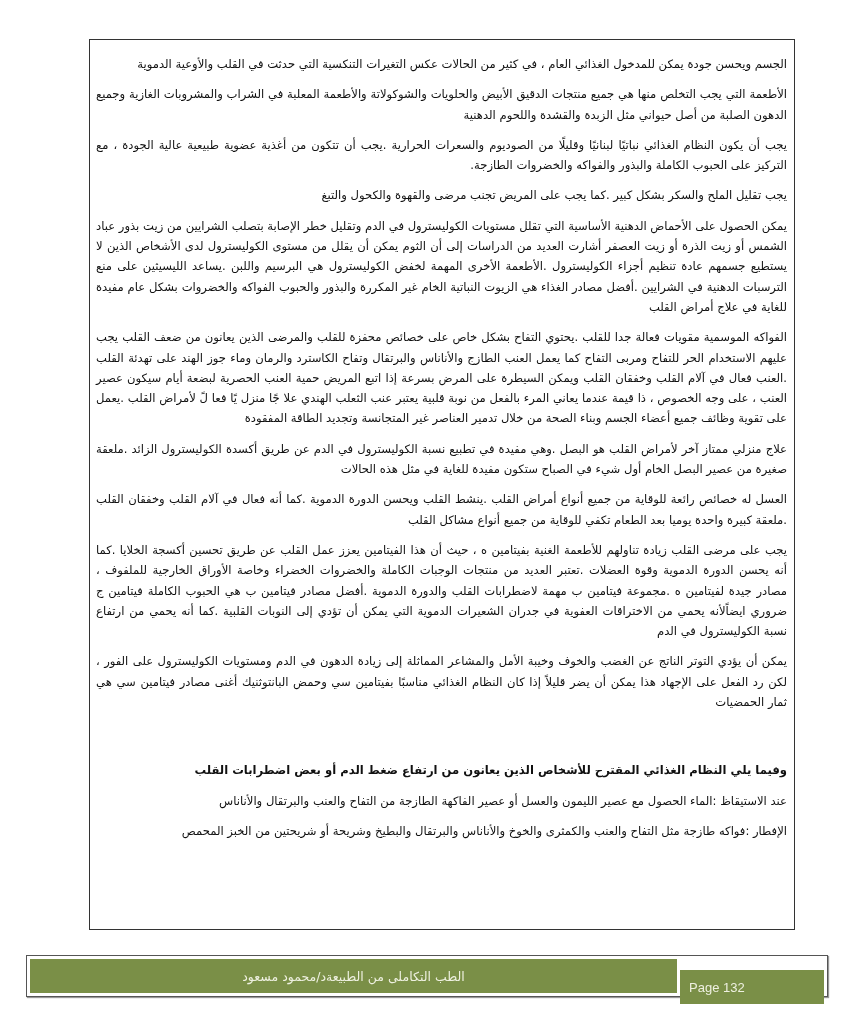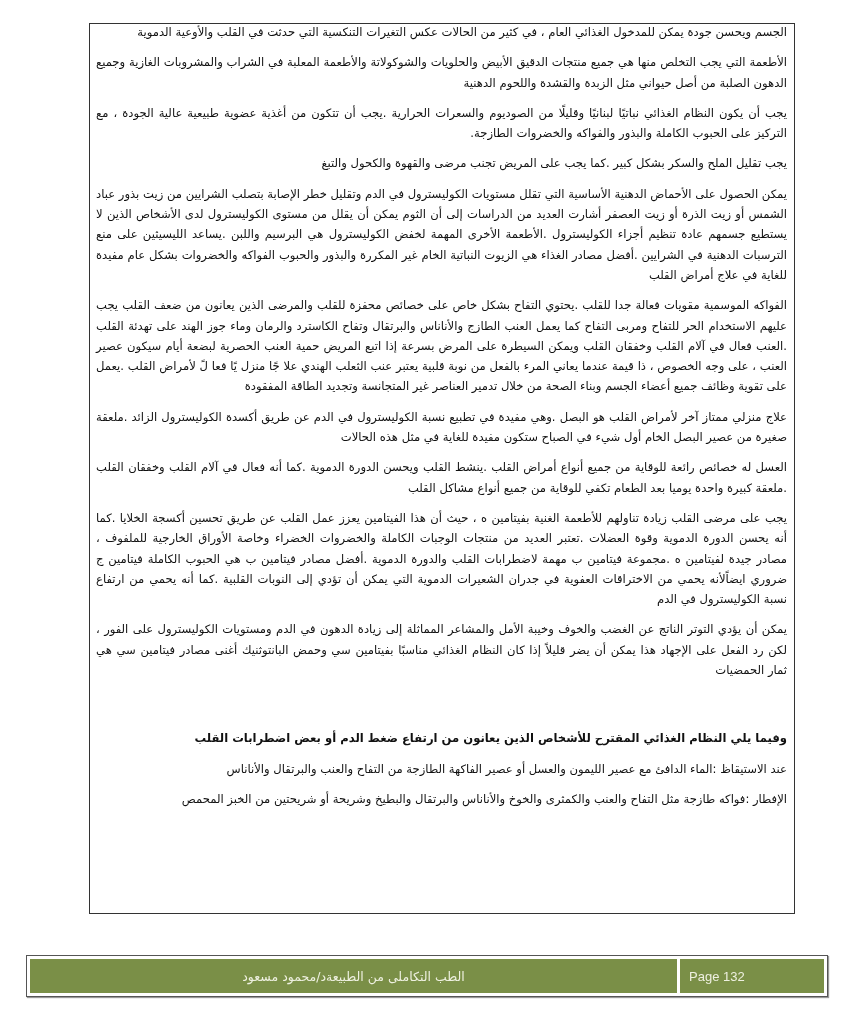--- a/index.html
+++ b/index.html
@@ -1,60 +1,60 @@
 <!DOCTYPE html>
 <html><head>
 <meta charset="utf-8">
 <style>
   html, body { margin:0; padding:0; background:#ffffff; }
   body { width:854px; height:1024px; position:relative; overflow:hidden;
          font-family:"DejaVu Sans","Liberation Sans",sans-serif; color:#111; }
   .content-box {
-    position:absolute; left:89px; top:23px; width:706px; height:891px;
-    border:1px solid #333; box-sizing:border-box; padding:0 7px 0 6px;
+    position:absolute; left:89px; top:39px; width:706px; height:891px;
+    border:1px solid #333; box-sizing:border-box; padding:16px 7px 0 6px;
     direction:rtl; text-align:justify; font-size:11.6px; line-height:20.3px;
   }
   .content-box p { margin:0 0 10px 0; }
   .content-box p.first { margin-top:-2px; }
   .content-box p.bold { font-weight:bold;margin-top:48px; }
   .footer-outer {
     position:absolute; left:26px; top:955px; width:802px; height:42px;
     border:1px solid #555; box-sizing:border-box; background:#fff;
     box-shadow:1px 1px 1px #999;
   }
   .footer-title {
     position:absolute; left:3px; top:3px; width:647px; height:34px;
     background:#7a8f47; color:#eef0e0; direction:rtl;
     display:flex; align-items:center; justify-content:center;
     font-size:12.5px; letter-spacing:4px;
   }
   .footer-title .t1 { }
   .footer-page {
-    position:absolute; left:653px; top:3px; width:144px; height:34px;
+    position:absolute; left:653px; top:14px; width:144px; height:34px;
     background:#7a8f47; color:#eef0e0;
     display:flex; align-items:center; padding-left:9px; box-sizing:border-box;
     font-family:"Liberation Sans","DejaVu Sans",sans-serif; font-size:13px;
   }
 </style>
 </head>
 <body>
 
 <div class="content-box">
   <p class="first">الجسم ويحسن جودة يمكن للمدخول الغذائي العام ، في كثير من الحالات عكس التغيرات التنكسية التي حدثت في القلب والأوعية الدموية</p>
   <p>الأطعمة التي يجب التخلص منها هي جميع منتجات الدقيق الأبيض والحلويات والشوكولاتة والأطعمة المعلبة في الشراب والمشروبات الغازية وجميع الدهون الصلبة من أصل حيواني مثل الزبدة والقشدة واللحوم الدهنية</p>
   <p>يجب أن يكون النظام الغذائي نباتيًا لبنانيًا وقليلًا من الصوديوم والسعرات الحرارية .يجب أن تتكون من أغذية عضوية طبيعية عالية الجودة ، مع التركيز على الحبوب الكاملة والبذور والفواكه والخضروات الطازجة.</p>
   <p>يجب تقليل الملح والسكر بشكل كبير .كما يجب على المريض تجنب مرضى والقهوة والكحول والتبغ</p>
   <p>يمكن الحصول على الأحماض الدهنية الأساسية التي تقلل مستويات الكوليسترول في الدم وتقليل خطر الإصابة بتصلب الشرايين من زيت بذور عباد الشمس أو زيت الذرة أو زيت العصفر أشارت العديد من الدراسات إلى أن الثوم يمكن أن يقلل من مستوى الكوليسترول لدى الأشخاص الذين لا يستطيع جسمهم عادة تنظيم أجزاء الكوليسترول .الأطعمة الأخرى المهمة لخفض الكوليسترول هي البرسيم واللبن .يساعد الليسيثين على منع الترسبات الدهنية في الشرايين .أفضل مصادر الغذاء هي الزيوت النباتية الخام غير المكررة والبذور والحبوب الفواكه والخضروات بشكل عام مفيدة للغاية في علاج أمراض القلب</p>
   <p>الفواكه الموسمية مقويات فعالة جدا للقلب .يحتوي التفاح بشكل خاص على خصائص محفزة للقلب والمرضى الذين يعانون من ضعف القلب يجب عليهم الاستخدام الحر للتفاح ومربى التفاح كما يعمل العنب الطازج والأناناس والبرتقال وتفاح الكاسترد والرمان وماء جوز الهند على تهدئة القلب .العنب فعال في آلام القلب وخفقان القلب ويمكن السيطرة على المرض بسرعة إذا اتبع المريض حمية العنب الحصرية لبضعة أيام سيكون عصير العنب ، على وجه الخصوص ، ذا قيمة عندما يعاني المرء بالفعل من نوبة قلبية يعتبر عنب الثعلب الهندي علا جًا منزل يًا فعا لً لأمراض القلب .يعمل على تقوية وظائف جميع أعضاء الجسم وبناء الصحة من خلال تدمير العناصر غير المتجانسة وتجديد الطاقة المفقودة</p>
   <p>علاج منزلي ممتاز آخر لأمراض القلب هو البصل .وهي مفيدة في تطبيع نسبة الكوليسترول في الدم عن طريق أكسدة الكوليسترول الزائد .ملعقة صغيرة من عصير البصل الخام أول شيء في الصباح ستكون مفيدة للغاية في مثل هذه الحالات</p>
   <p>العسل له خصائص رائعة للوقاية من جميع أنواع أمراض القلب .ينشط القلب ويحسن الدورة الدموية .كما أنه فعال في آلام القلب وخفقان القلب .ملعقة كبيرة واحدة يوميا بعد الطعام تكفي للوقاية من جميع أنواع مشاكل القلب</p>
   <p>يجب على مرضى القلب زيادة تناولهم للأطعمة الغنية بفيتامين ه ، حيث أن هذا الفيتامين يعزز عمل القلب عن طريق تحسين أكسجة الخلايا .كما أنه يحسن الدورة الدموية وقوة العضلات .تعتبر العديد من منتجات الوجبات الكاملة والخضروات الخضراء وخاصة الأوراق الخارجية للملفوف ، مصادر جيدة لفيتامين ه .مجموعة فيتامين ب مهمة لاضطرابات القلب والدورة الدموية .أفضل مصادر فيتامين ب هي الحبوب الكاملة فيتامين ج ضروري ايضاًلأنه يحمي من الاختراقات العفوية في جدران الشعيرات الدموية التي يمكن أن تؤدي إلى النوبات القلبية .كما أنه يحمي من ارتفاع نسبة الكوليسترول في الدم</p>
   <p>يمكن أن يؤدي التوتر الناتج عن الغضب والخوف وخيبة الأمل والمشاعر المماثلة إلى زيادة الدهون في الدم ومستويات الكوليسترول على الفور ، لكن رد الفعل على الإجهاد هذا يمكن أن يضر قليلاً إذا كان النظام الغذائي مناسبًا بفيتامين سي وحمض البانتوثنيك أغنى مصادر فيتامين سي هي ثمار الحمضيات</p>
   <p class="bold">وفيما يلي النظام الغذائي المقترح للأشخاص الذين يعانون من ارتفاع ضغط الدم أو بعض اضطرابات القلب</p>
-  <p>عند الاستيقاظ :الماء الدافئ مع عصير الليمون والعسل أو عصير الفاكهة الطازجة من التفاح والعنب والبرتقال والأناناس</p>
+  <p>عند الاستيقاظ :الماء الحصول مع عصير الليمون والعسل أو عصير الفاكهة الطازجة من التفاح والعنب والبرتقال والأناناس</p>
   <p>الإفطار :فواكه طازجة مثل التفاح والعنب والكمثرى والخوخ والأناناس والبرتقال والبطيخ وشريحة أو شريحتين من الخبز المحمص</p>
 </div>
 
 <div class="footer-outer">
   <div class="footer-title">
     <span class="t1">الطب التكاملى من الطبيعة</span>
     <span>د/محمود مسعود</span>
   </div>
   <div class="footer-page">Page 132</div>
 </div>

